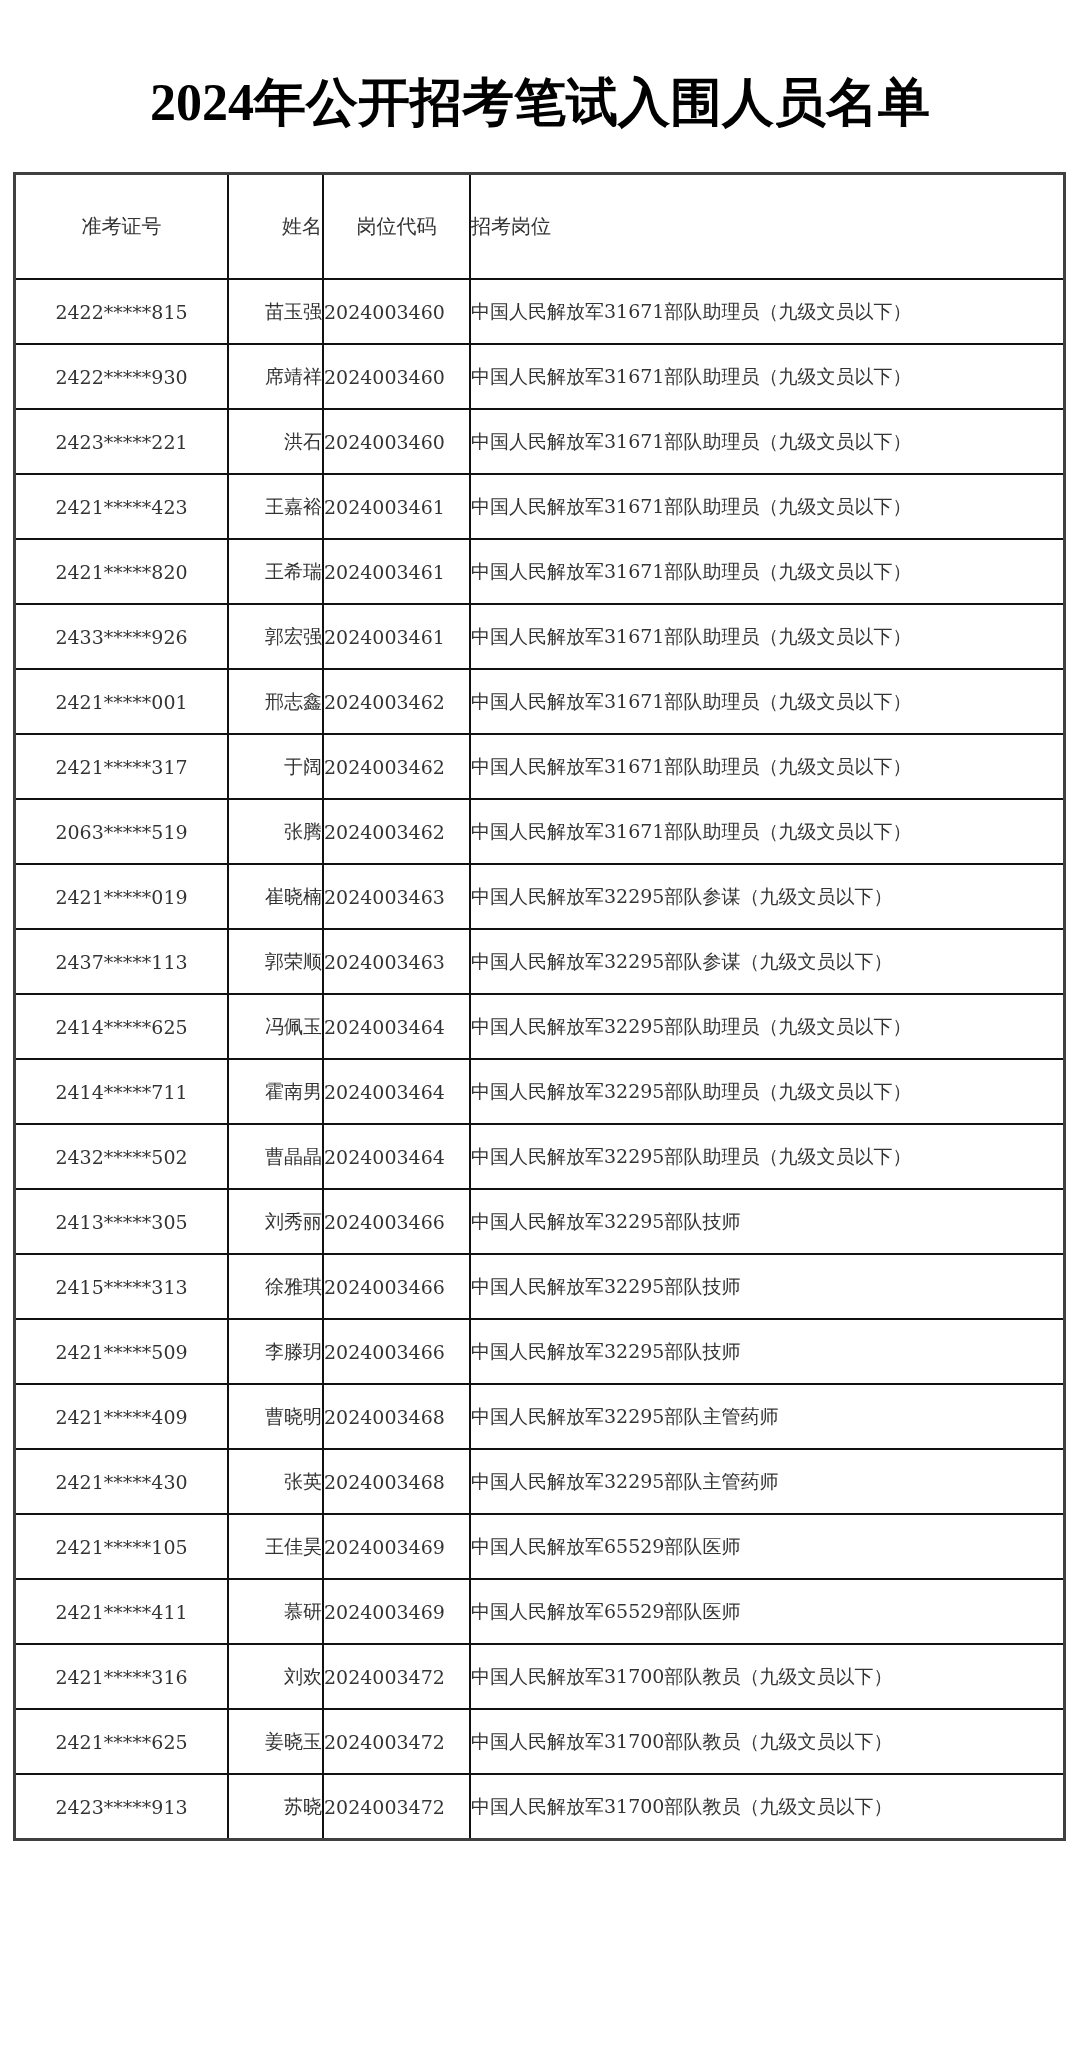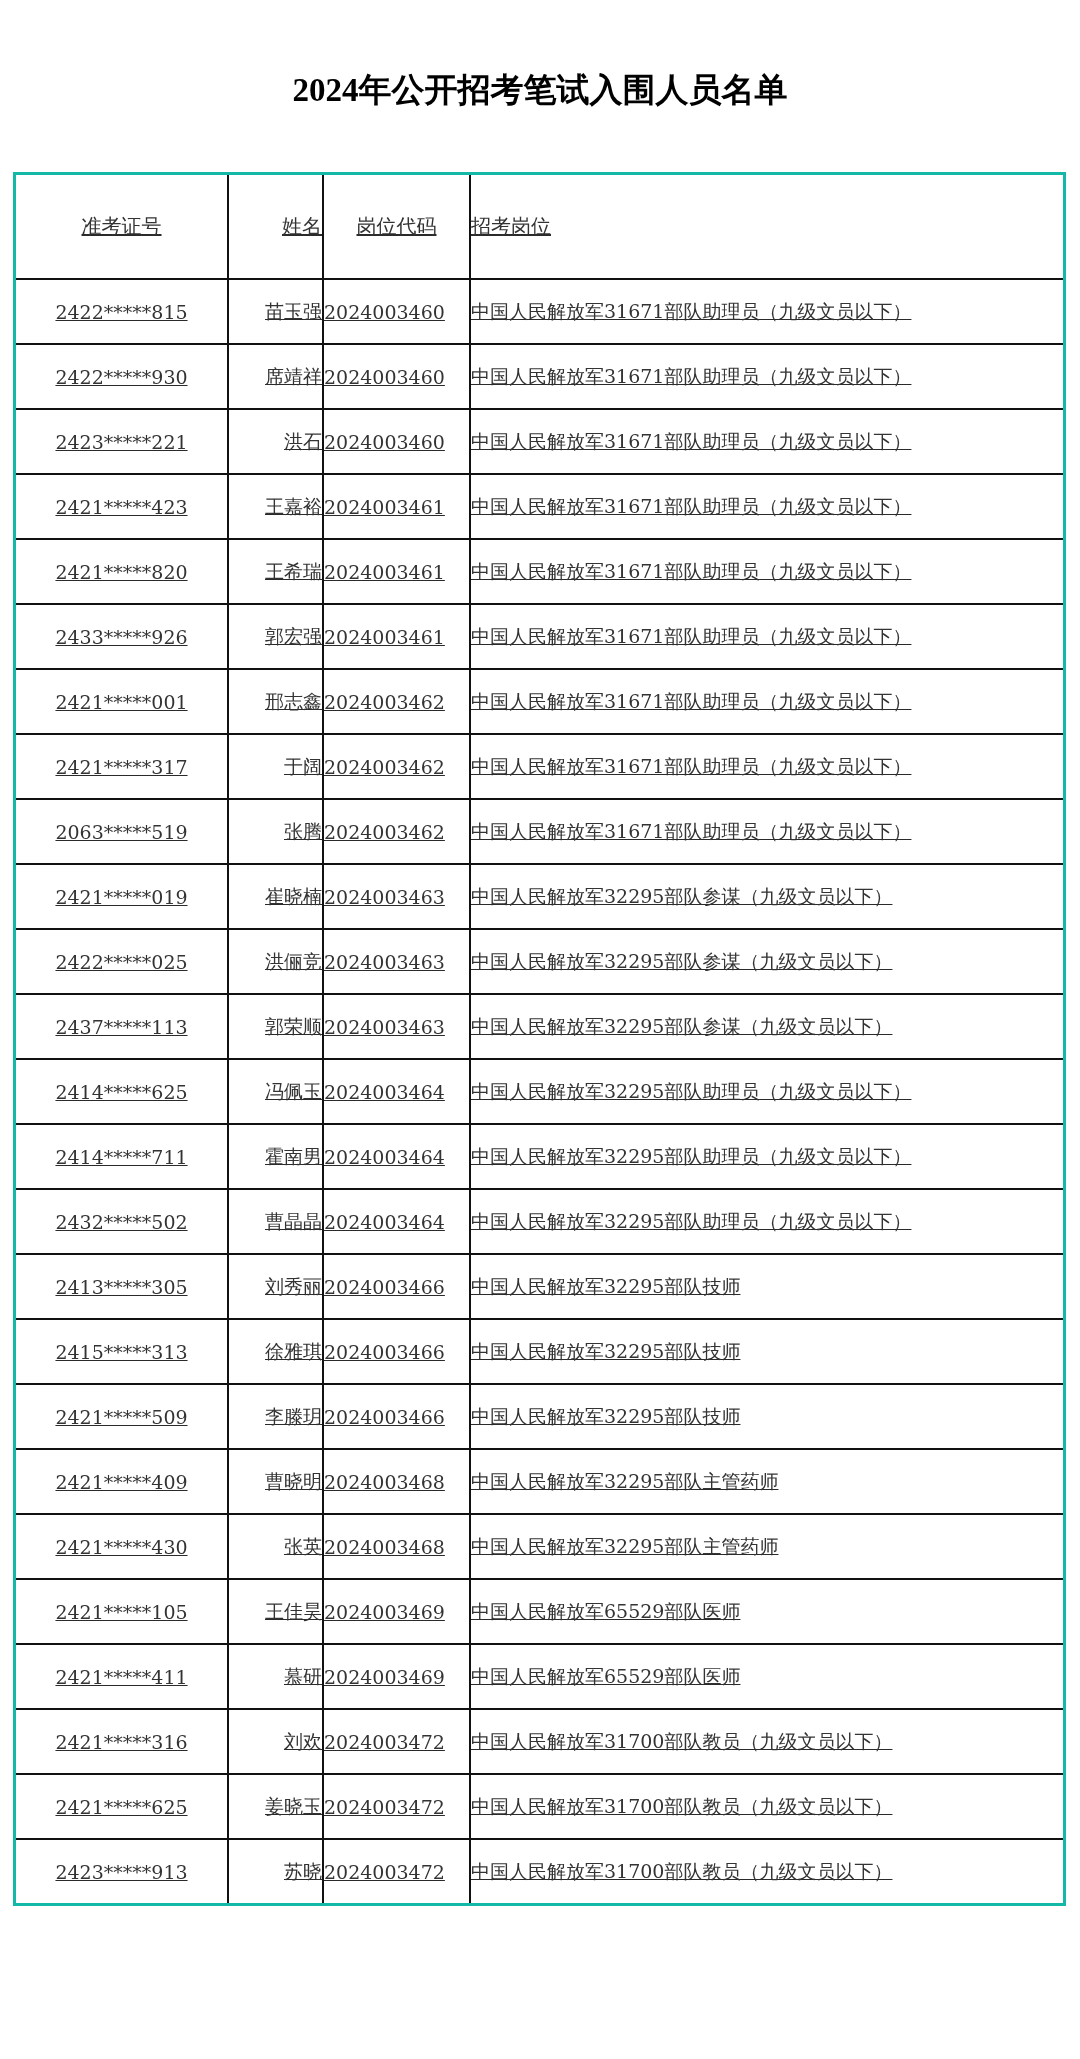--- a/index.html
+++ b/index.html
@@ -1,26 +1,26 @@
 <!DOCTYPE html>
 <html><head>
 <meta charset="utf-8">
 <style>
   html, body { margin:0; padding:0; background:#fff; }
   body { width:1080px; height:2059px; position:relative; overflow:hidden; font-family:"DejaVu Serif", "Liberation Serif", serif; color:#2a2a2a; }
-  .title { position:absolute; top:68px; left:0; width:1080px; text-align:center; font-size:33px; font-weight:bold; color:#000; letter-spacing:0px; font-family:"Liberation Serif","DejaVu Serif",serif; }
+  .title { position:absolute; top:68px; left:0; width:1080px; text-align:center; font-size:52px; font-weight:bold; color:#000; letter-spacing:0px; font-family:"Liberation Serif","DejaVu Serif",serif; }
   table { position:absolute; top:172px; left:13px; width:1053px; border-collapse:collapse; table-layout:fixed; }
   td, th { border:2px solid #111; padding:0; font-weight:normal; font-size:19px; color:#333; }
   th { height:103px; text-align:center; font-size:20px; }
   td { height:63px; }
   .c1 { width:211px; text-align:center; }
   .c2 { width:93px; text-align:right; }
   .c3 { width:145px; }
   .c4 { text-align:left; padding-left:0; }
-  table { border:3px solid #14b8a6;text-decoration:underline; }
+  table { border:3px solid #404040; }
 </style>
 </head>
 <body>
 
 <div class="title">2024年公开招考笔试入围人员名单</div>
 
 <table>
   <thead>
     <tr>
       <th class="c1">准考证号</th>
@@ -80,26 +80,20 @@
       </tr>
       <tr>
         <td class="c1">2063*****519</td>
         <td class="c2">张腾</td>
         <td class="c3">2024003462</td>
         <td class="c4">中国人民解放军31671部队助理员（九级文员以下）</td>
       </tr>
       <tr>
         <td class="c1">2421*****019</td>
         <td class="c2">崔晓楠</td>
-        <td class="c3">2024003463</td>
-        <td class="c4">中国人民解放军32295部队参谋（九级文员以下）</td>
-      </tr>
-      <tr>
-        <td class="c1">2422*****025</td>
-        <td class="c2">洪俪竞</td>
         <td class="c3">2024003463</td>
         <td class="c4">中国人民解放军32295部队参谋（九级文员以下）</td>
       </tr>
       <tr>
         <td class="c1">2437*****113</td>
         <td class="c2">郭荣顺</td>
         <td class="c3">2024003463</td>
         <td class="c4">中国人民解放军32295部队参谋（九级文员以下）</td>
       </tr>
       <tr>

